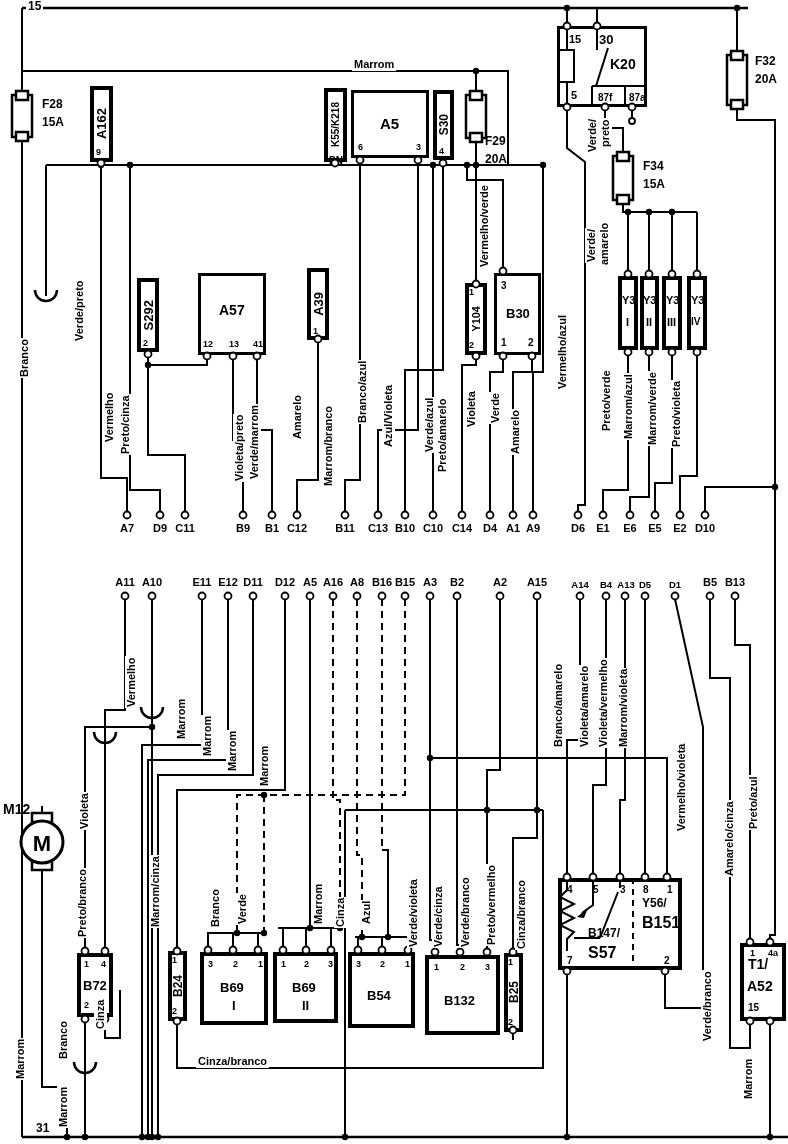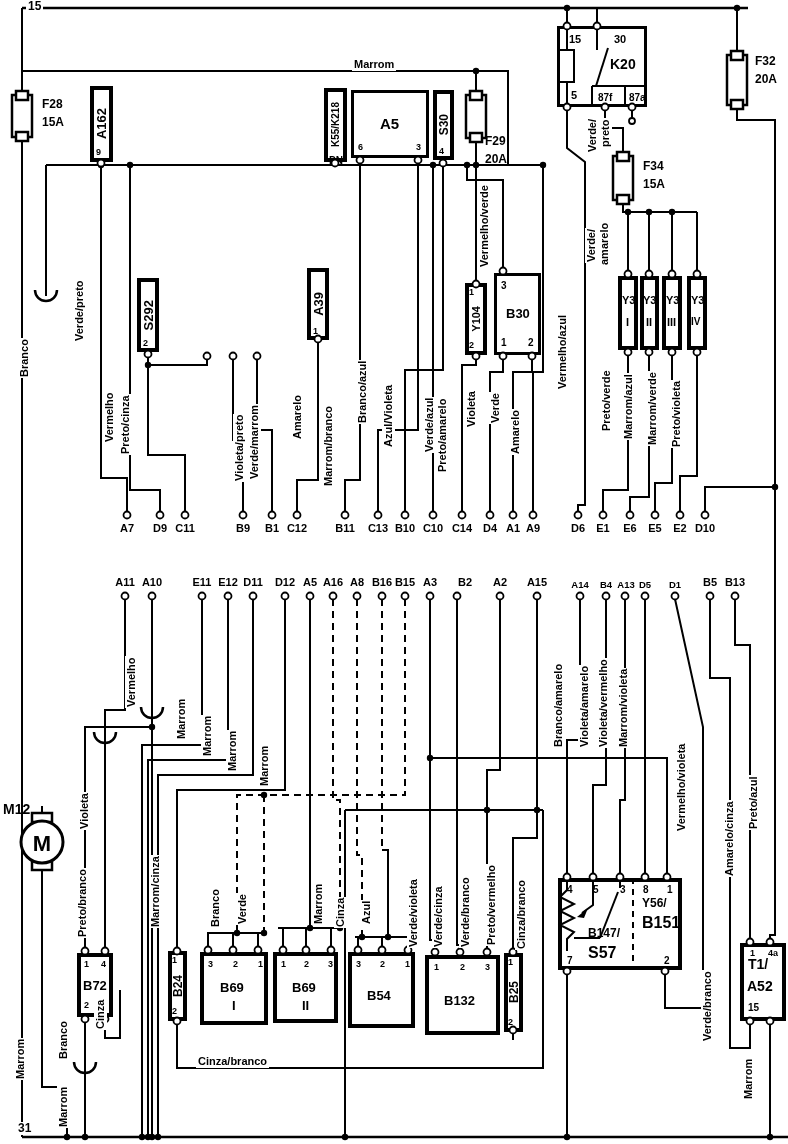--- a/index.html
+++ b/index.html
@@ -55,21 +55,21 @@
     <span class="cpin" style="left:202px;top:577px;">E11</span>
     <span class="cpin" style="left:228px;top:577px;">E12</span>
     <span class="cpin" style="left:253px;top:577px;">D11</span>
     <span class="cpin" style="left:285px;top:577px;">D12</span>
     <span class="cpin" style="left:310px;top:577px;">A5</span>
     <span class="cpin" style="left:333px;top:577px;">A16</span>
     <span class="cpin" style="left:357px;top:577px;">A8</span>
     <span class="cpin" style="left:382px;top:577px;">B16</span>
     <span class="cpin" style="left:405px;top:577px;">B15</span>
     <span class="cpin" style="left:430px;top:577px;">A3</span>
-    <span class="cpin" style="left:457px;top:577px;margin-left:8px;">B2</span>
+    <span class="cpin" style="left:457px;top:577px;">B2</span>
     <span class="cpin" style="left:500px;top:577px;">A2</span>
     <span class="cpin" style="left:537px;top:577px;">A15</span>
     <span class="cpin sm" style="left:580px;top:579px;">A14</span>
     <span class="cpin sm" style="left:606px;top:579px;">B4</span>
     <span class="cpin sm" style="left:626px;top:579px;">A13</span>
     <span class="cpin sm" style="left:645px;top:579px;">D5</span>
     <span class="cpin sm" style="left:675px;top:579px;">D1</span>
     <span class="cpin" style="left:710px;top:577px;">B5</span>
     <span class="cpin" style="left:735px;top:577px;">B13</span>
 
@@ -89,32 +89,38 @@
       <span class="pin" style="left:62px;top:50px;">3</span>
     </div>
 
     <div class="box bt vbox" style="left:433px;top:90px;width:21px;height:70px;">
       <span class="vtx" style="font-size:12px;">S30</span>
       </div>
     <span class="pin" style="left:439px;top:147px;">4</span>
 
     <div class="box" style="left:557px;top:26px;width:90px;height:81px;">
       <span class="pin" style="left:9px;top:6px;font-size:11px;">15</span>
-      <span class="pin" style="left:54px;top:6px;font-size:11px;">30</span>
+      <span class="pin" style="left:39px;top:6px;font-size:13px;">30</span>
       <span class="pin" style="left:11px;top:62px;font-size:11px;">5</span>
       <div class="ctext" style="left:50px;top:27px;font-size:14px;">K20</div>
       <span class="pin" style="left:38px;top:64px;font-size:10px;">87f</span>
       <span class="pin" style="left:69px;top:64px;font-size:10px;">87a</span>
     </div>
 
     <div class="box bt vbox" style="left:137px;top:278px;width:22px;height:74px;">
       <span class="vtx">S292</span>
       </div>
     <span class="pin" style="left:143px;top:339px;">2</span>
 
+    <div class="box" style="left:198px;top:273px;width:68px;height:82px;">
+      <div class="ctext" style="left:18px;top:26px;font-size:14px;">A57</div>
+      <span class="pin" style="left:2px;top:64px;">12</span>
+      <span class="pin" style="left:28px;top:64px;">13</span>
+      <span class="pin" style="left:52px;top:64px;">41</span>
+    </div>
 
     <div class="box bt vbox" style="left:307px;top:268px;width:22px;height:72px;">
       <span class="vtx">A39</span>
       </div>
     <span class="pin" style="left:313px;top:327px;">1</span>
 
     <div class="box bt vbox" style="left:465px;top:283px;width:22px;height:72px;">
       <span class="vtx" style="font-size:11px;">Y104</span>
       </div>
     <span class="pin" style="left:469px;top:288px;">1</span>
@@ -513,21 +519,21 @@
         <circle cx="105" cy="951" r="3.5"></circle>
       <circle cx="85" cy="1019" r="3.5"></circle>
         <circle cx="105" cy="1019" r="3.5"></circle>
       <circle cx="177" cy="951" r="3.5"></circle>
         <circle cx="177" cy="1021" r="3.5"></circle>
     </g>
   </svg>
 
   <div id="labels" class="lyr">
     <div class="rail" style="left:26px;top:0px;">15</div>
-    <div class="rail" style="left:16px;top:1122px;">31</div>
+    <div class="rail" style="left:34px;top:1122px;">31</div>
     <div class="hl" style="left:352px;top:58px;">Marrom</div>
 
     <div class="wl" style="left:3px;top:372px;">Verde/amarelo</div>
     <div class="wl" style="left:31px;top:365px;">Branco</div>
     <div class="wl" style="left:86px;top:329px;">Verde/preto</div>
     <div class="wl" style="left:116px;top:430px;">Vermelho</div>
     <div class="wl" style="left:132px;top:442px;">Preto/cinza</div>
     <div class="wl" style="left:246px;top:469px;">Violeta/preto</div>
     <div class="wl" style="left:261px;top:467px;">Verde/marrom</div>
     <div class="wl" style="left:304px;top:427px;">Amarelo</div>

